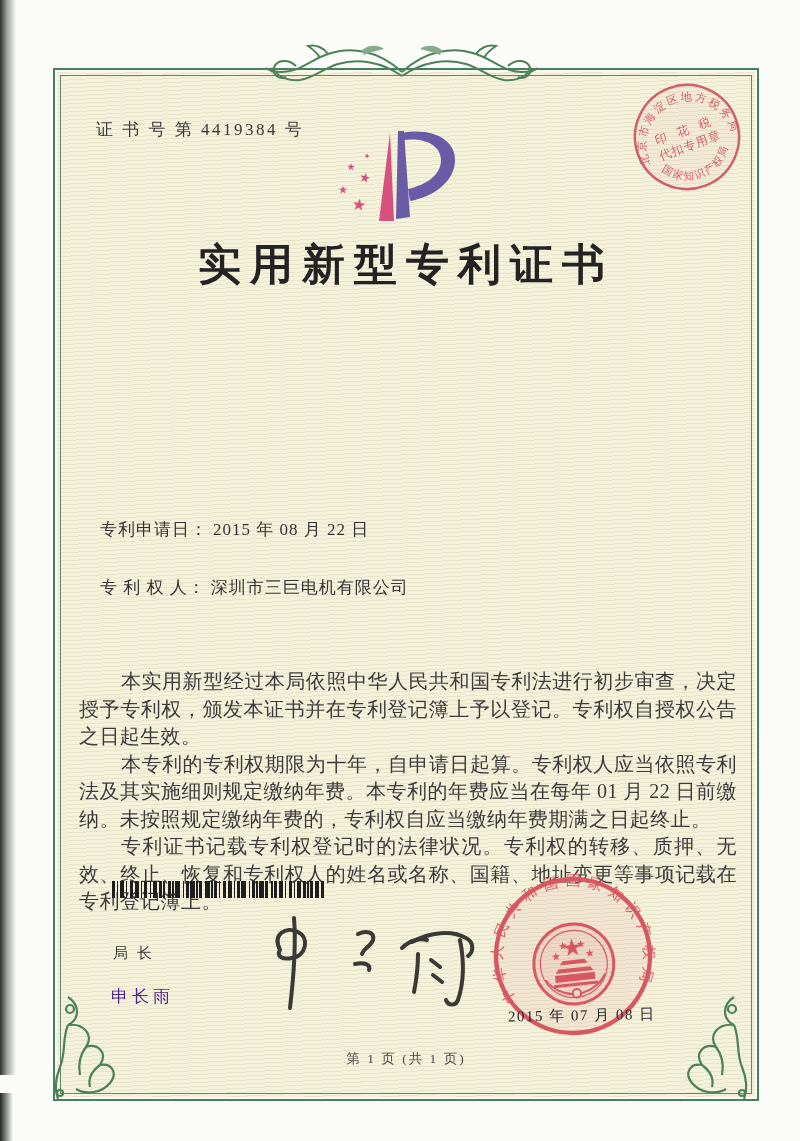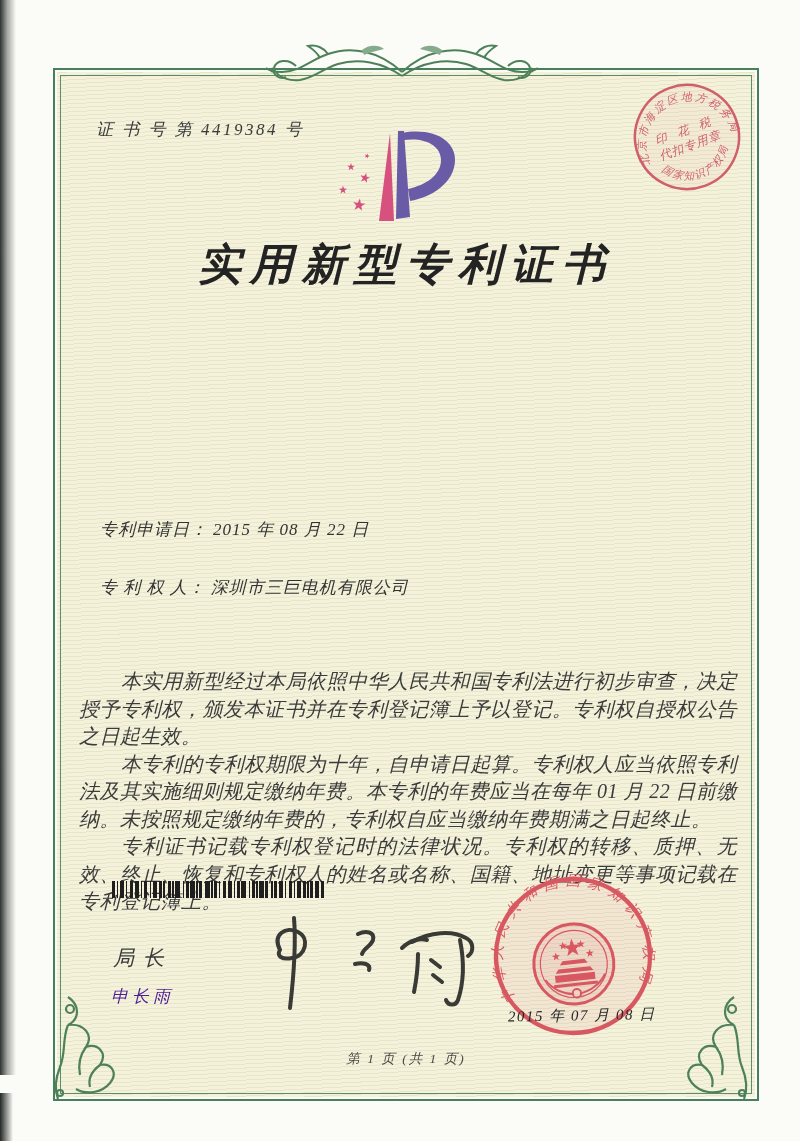--- a/index.html
+++ b/index.html
@@ -1,17 +1,17 @@
 <!DOCTYPE html>
 <html><head>
 <meta charset="utf-8">
 <style>
   html,body{margin:0;padding:0;background:#e8e8e4;}
   .page{position:relative;width:800px;height:1141px;margin:0 auto;background:#fbfbf7;overflow:hidden;
-        font-family:"Liberation Serif","DejaVu Serif",serif;color:#2e2e2e;font-style:italic;}
+        font-family:"Liberation Serif","DejaVu Serif",serif;color:#2e2e2e;}
   
   .edge-left{position:absolute;left:0;top:0;width:16px;height:1075px;
              background:linear-gradient(90deg,#2f3432 0%,rgba(90,95,92,.55) 45%,rgba(120,125,120,0) 100%);}
   .edge-corner{position:absolute;left:0;top:1093px;width:13px;height:48px;
              background:linear-gradient(90deg,#232825,rgba(60,65,60,0));}
   
   .frame-bg{position:absolute;left:57px;top:72px;width:698px;height:1025px;background-color:#f5f2dc;
             background-image:repeating-linear-gradient(177deg,rgba(176,176,130,.20) 0 1px,transparent 1px 4px);}
   .frame-outer{position:absolute;left:53px;top:68px;width:702px;height:1029px;border:2.5px solid #47805a;}
   .frame-inner{position:absolute;left:60px;top:75px;width:690px;height:1017px;border:1px solid #5c8c68;}
@@ -20,21 +20,21 @@
   .certno{position:absolute;left:96px;top:118px;font-size:17px;letter-spacing:2.5px;color:#3a3a3a;}
   .title{position:absolute;left:55px;top:236px;width:702px;text-align:center;font-size:43px;
          font-weight:600;letter-spacing:9px;color:#232323;}
   .field{position:absolute;left:100px;font-size:17px;letter-spacing:1px;color:#333;white-space:nowrap;}
   .field .flabel{margin-right:5px;}
   .paras{position:absolute;left:79px;top:668px;width:658px;font-size:20px;line-height:27.5px;
          text-align:justify;color:#3b3b3b;}
   .paras p{margin:0;text-indent:2.1em;letter-spacing:.4px;}
   .barcode{position:absolute;left:112px;top:881px;height:17px;white-space:nowrap;font-size:0;}
   .barcode i{display:inline-block;height:100%;background:#1e1e1e;}
-  .sig-title{position:absolute;left:113px;top:944px;font-size:21px;letter-spacing:9px;color:#3a3a3a;}
+  .sig-title{position:absolute;left:113px;top:944px;font-size:15px;letter-spacing:9px;color:#3a3a3a;}
   .sig-name{position:absolute;left:111px;top:985px;font-size:17px;letter-spacing:4px;color:#4c1d95;}
   .sig-draw{position:absolute;left:252px;top:912px;}
   .seal-date{position:absolute;left:508px;top:1006px;width:170px;font-size:15px;letter-spacing:1.5px;
              color:#262626;transform:rotate(-1deg);}
   .footer{position:absolute;left:55px;top:1050px;width:702px;text-align:center;font-size:13.5px;
           letter-spacing:2px;color:#4a4a46;}
   svg text{font-family:"Liberation Serif","DejaVu Serif",serif;}
 </style>
 </head>
 <body>

